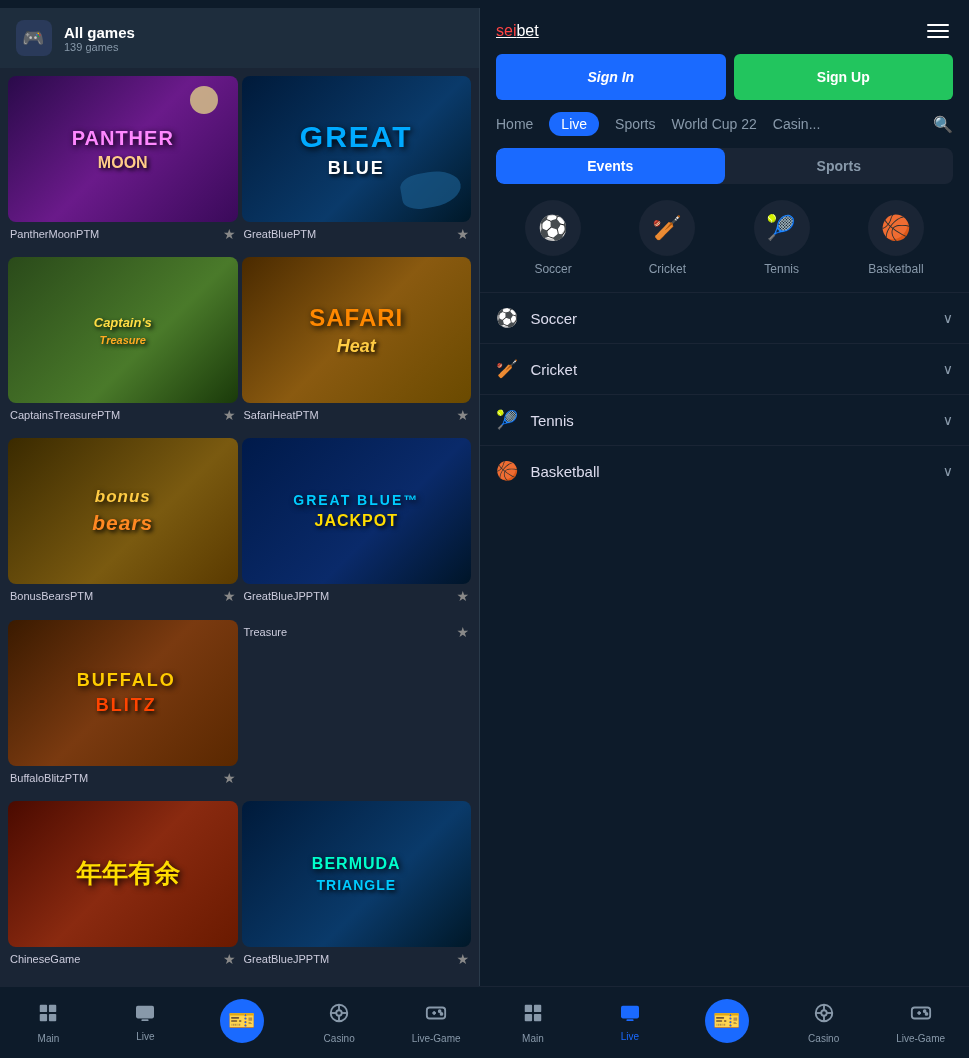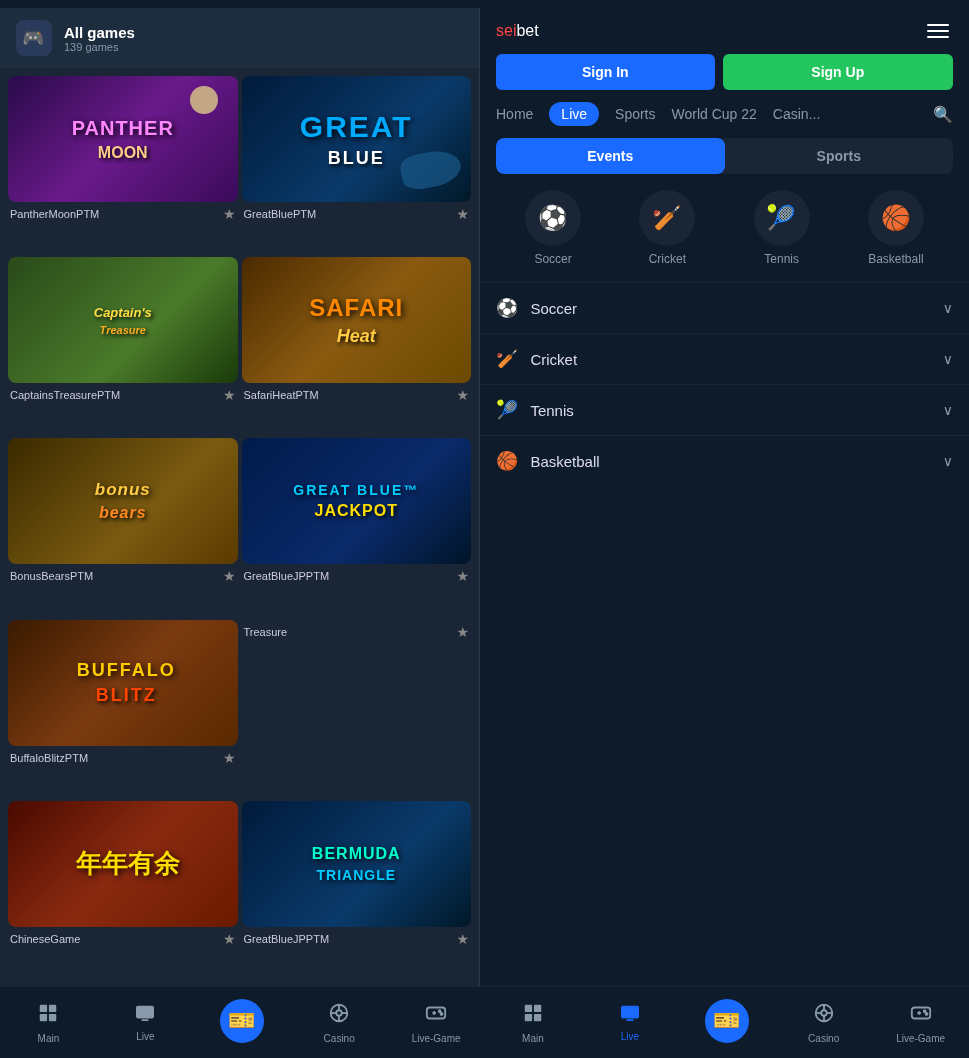--- a/index.html
+++ b/index.html
@@ -77,21 +77,21 @@
       flex: 1;
     }
 
     .game-item {
       position: relative;
       cursor: pointer;
     }
 
     .game-thumb {
       width: 100%;
-      height: 126px;
+      height: 146px;
       border-radius: 8px;
       display: flex;
       align-items: center;
       justify-content: center;
       font-size: 13px;
       font-weight: bold;
       color: white;
       text-align: center;
       overflow: hidden;
       position: relative;
@@ -146,20 +146,21 @@
       flex-direction: column;
       overflow: hidden;
     }
 
     .right-header {
       display: flex;
       align-items: center;
       justify-content: space-between;
       padding: 12px 16px;
       background: #0d1b2a;
+      text-decoration: underline;
     }
 
     .logo-sei { color: #ff4444; }
     .logo-bet { color: #fff; }
 
     .hamburger {
       display: flex;
       flex-direction: column;
       gap: 4px;
       cursor: pointer;
@@ -175,28 +176,29 @@
     }
 
     .auth-buttons {
       display: flex;
       gap: 8px;
       padding: 0 16px 12px;
     }
 
     .btn-signin {
       flex: 1;
-      padding: 4px;
+      padding: 15px;
       background: #1a6aff;
       border: none;
       border-radius: 6px;
       color: #fff;
       font-size: 14px;
       font-weight: 600;
       cursor: pointer;
+      font-style: italic;
     }
 
     .btn-signup {
       flex: 1;
       padding: 10px;
       background: #22c55e;
       border: none;
       border-radius: 6px;
       color: #fff;
       font-size: 14px;
@@ -440,21 +442,21 @@
         <div class="game-title-row">
           <span class="game-name">SafariHeatPTM</span>
           <span class="star-icon">★</span>
         </div>
       </div>
 
       <div class="game-item">
         <div class="game-thumb game-bonusbears">
           <div class="game-text-overlay">
             <div style="color:#ffcc44;font-size:17px;font-weight:900;text-shadow:2px 2px 6px #000;font-style:italic;letter-spacing:1px;">bonus</div>
-            <div style="color:#ff8822;font-size:16px;font-weight:900;text-shadow:2px 2px 4px #000;font-style:italic;letter-spacing:1px;">bears</div>
+            <div style="color:#ff8822;font-size:21px;font-weight:900;text-shadow:2px 2px 4px #000;font-style:italic;letter-spacing:1px;">bears</div>
           </div>
         </div>
         <div class="game-title-row">
           <span class="game-name">BonusBearsPTM</span>
           <span class="star-icon">★</span>
         </div>
       </div>
 
       <div class="game-item">
         <div class="game-thumb game-greatbluejp">

